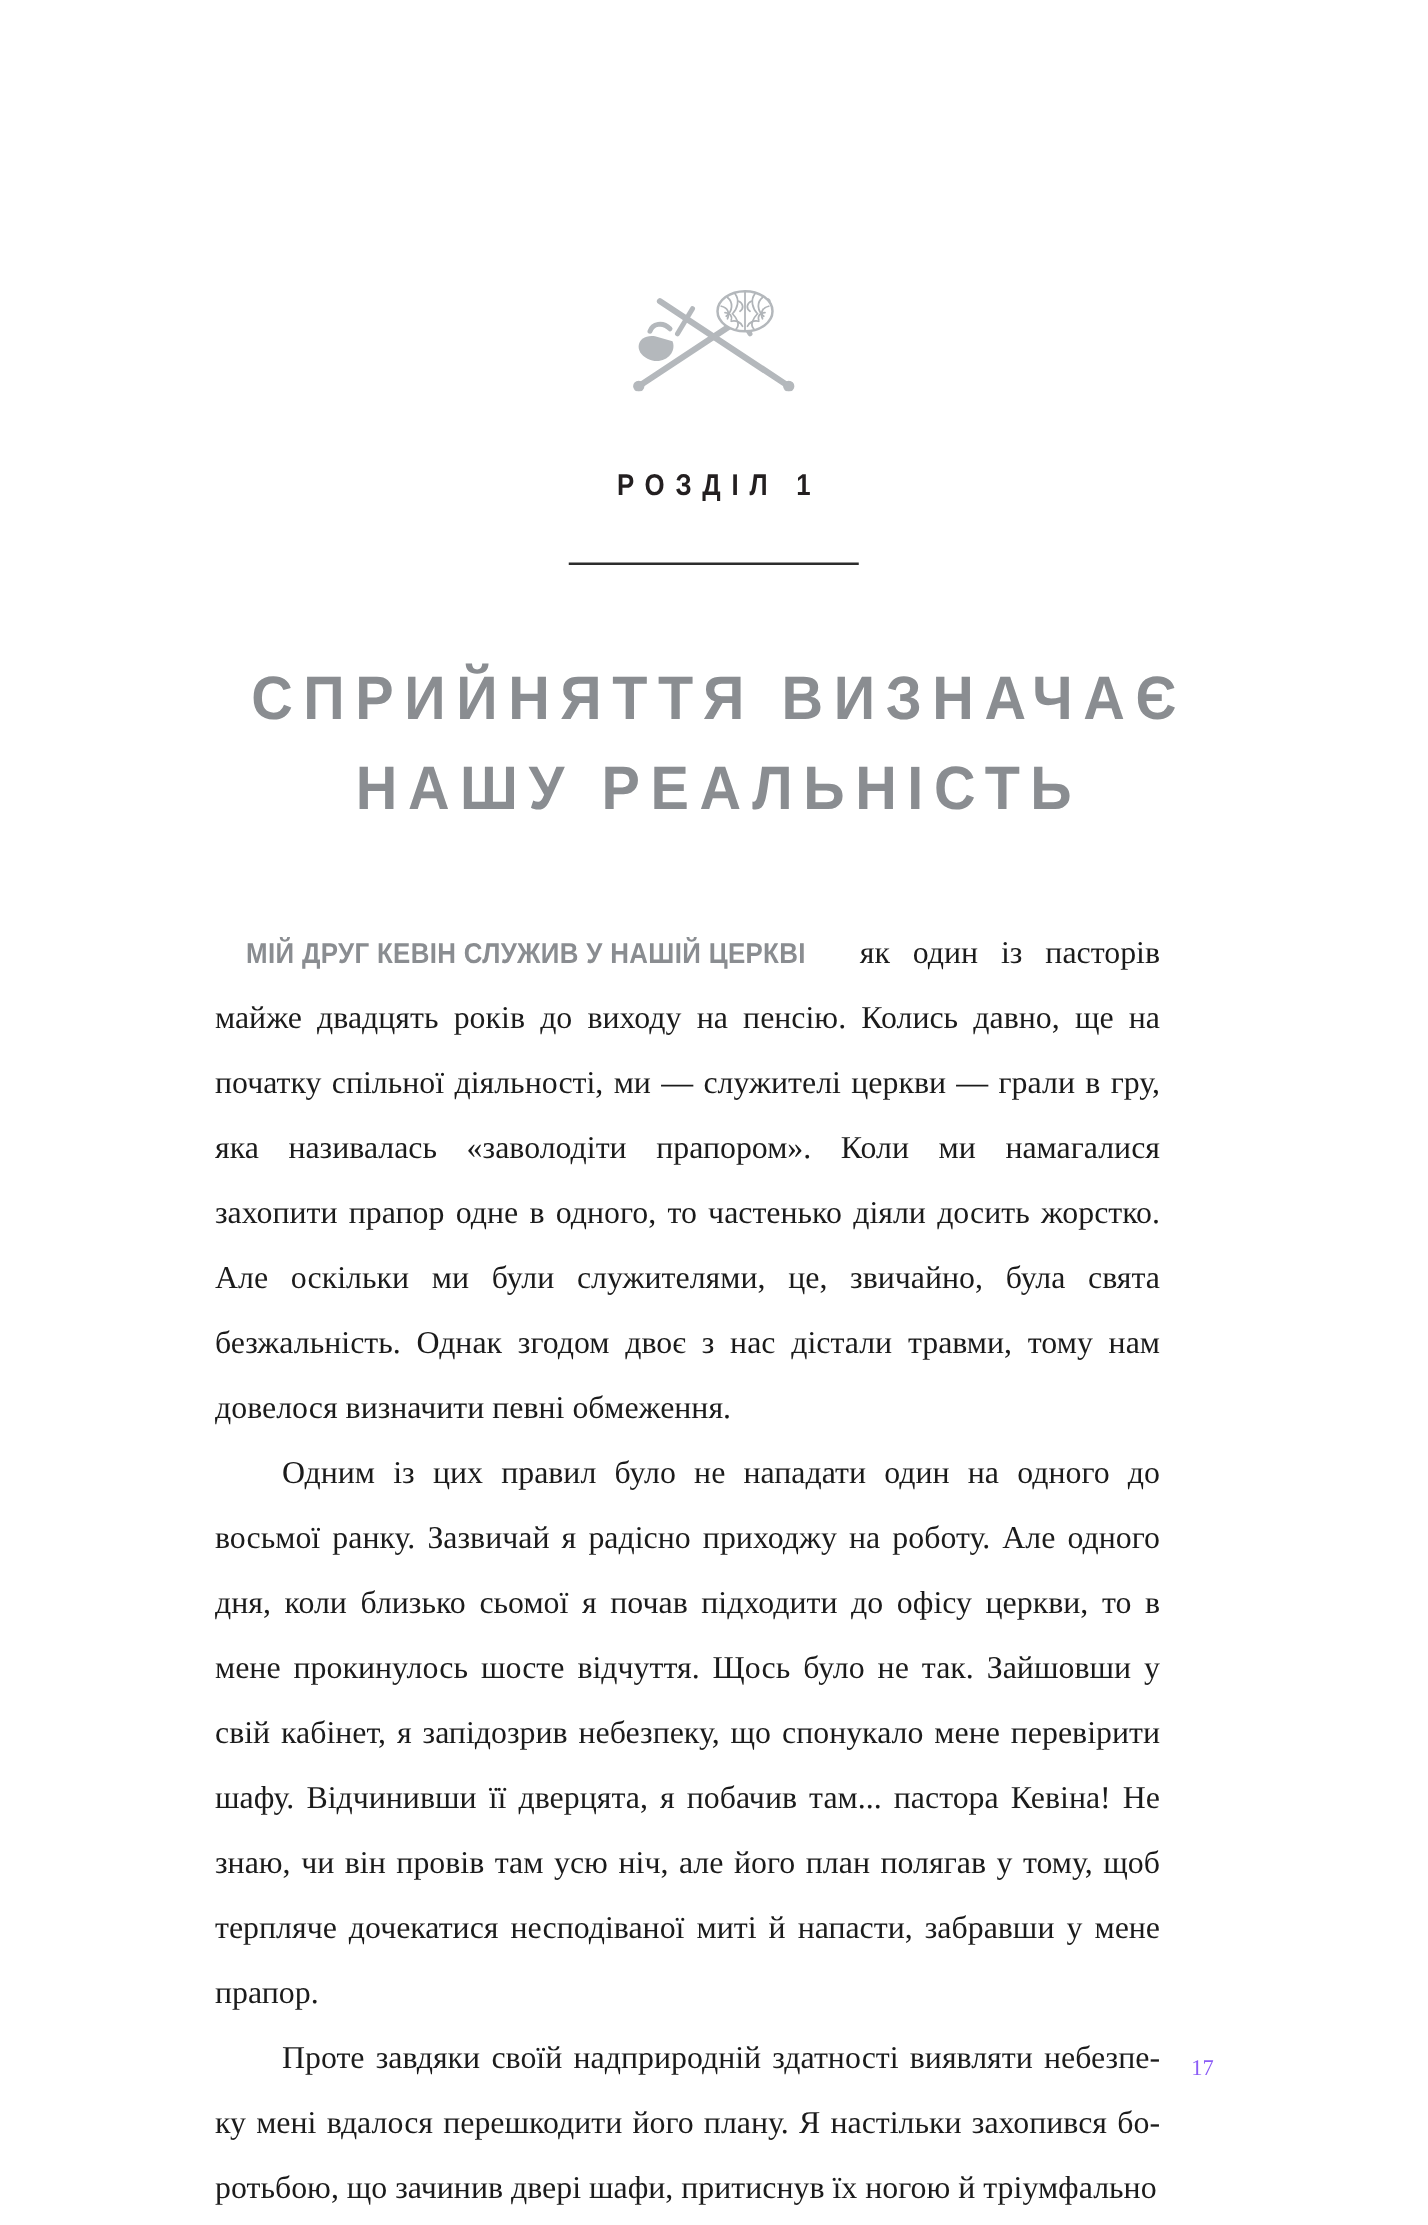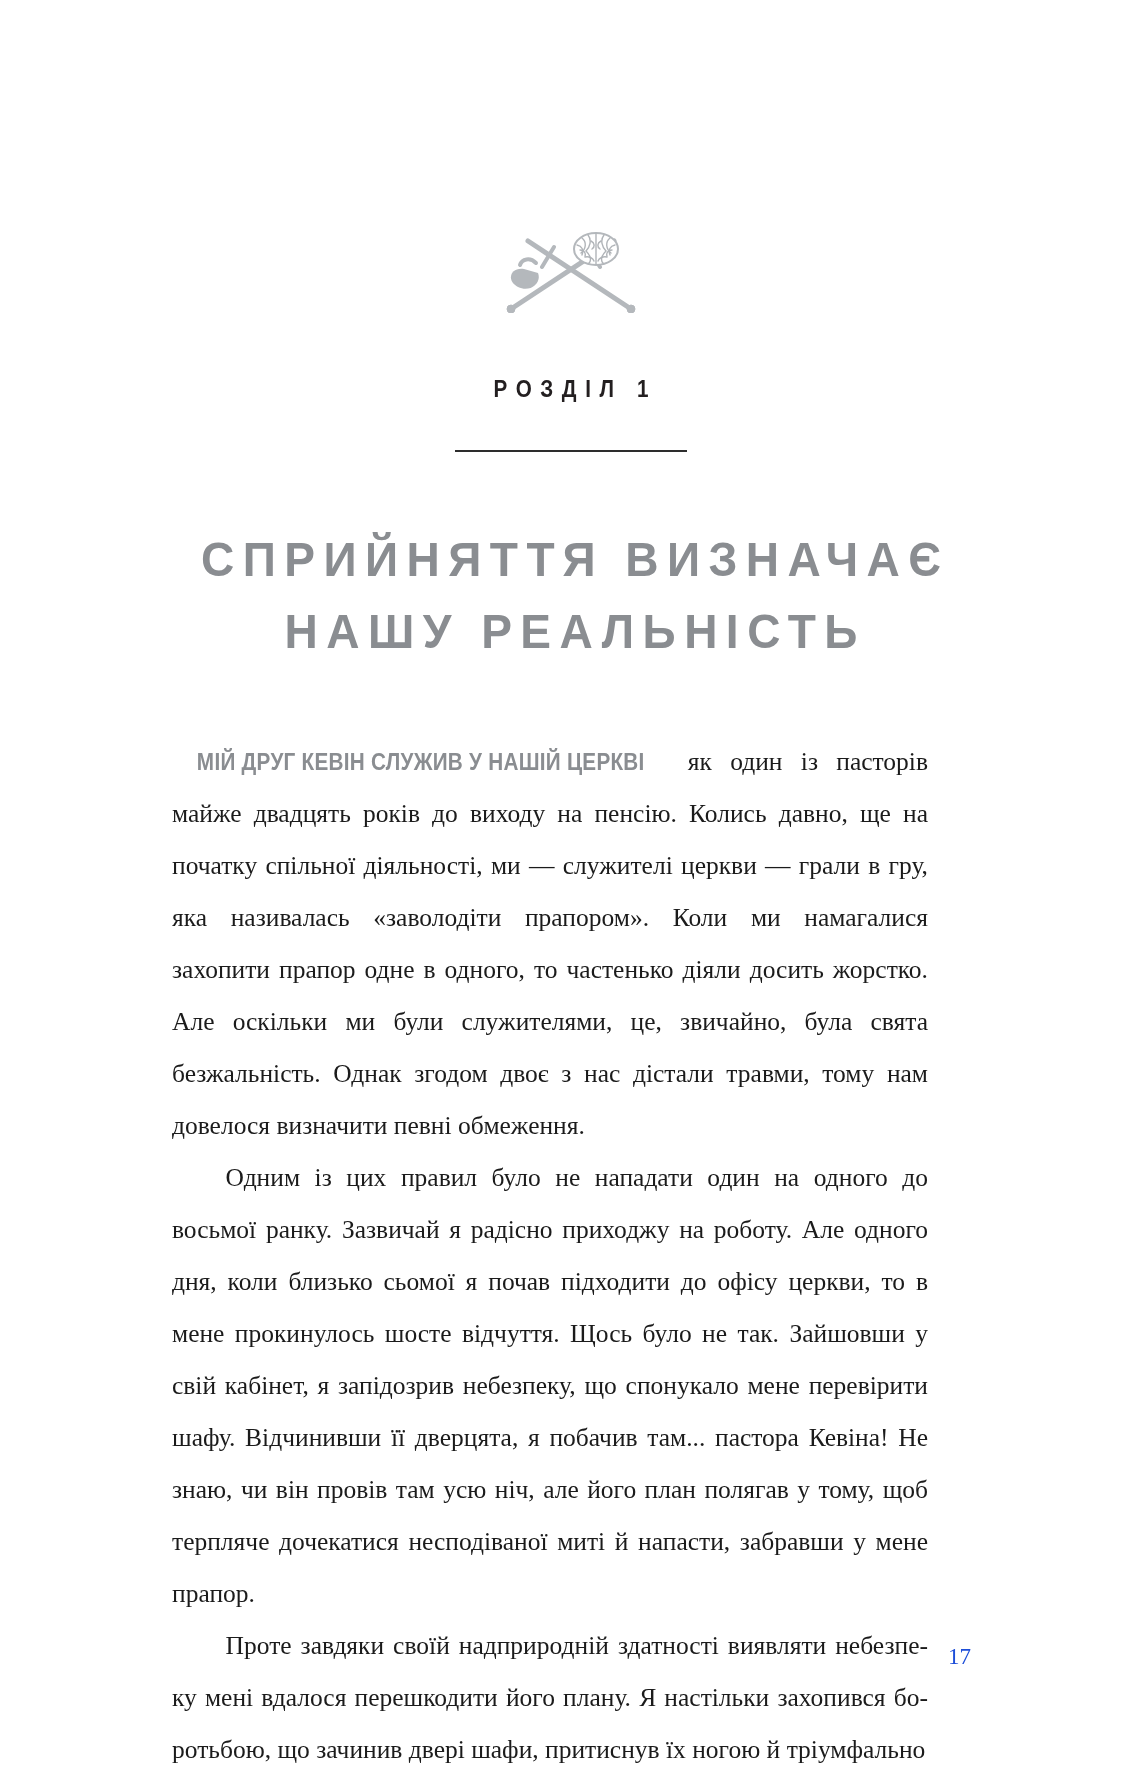--- a/index.html
+++ b/index.html
@@ -107,22 +107,22 @@
     transform: scaleX(0.9);
     display: inline-block;
   }
 
   
   .folio {
     position: absolute;
     right: 97px;
     top: 1626px;
     font-family: "Liberation Serif", "DejaVu Serif", serif;
-    font-size: 23px;
-    color: #1d4ed8;
+    font-size: 18px;
+    color: #8b5cf6;
   }
 </style>
 </head>
 <body>
 
 <div class="page">
 
   <div class="ornament">
     <svg width="150" height="90" viewBox="0 0 150 90" aria-hidden="true">
       <g stroke="#b4b8bc" fill="#b4b8bc">

